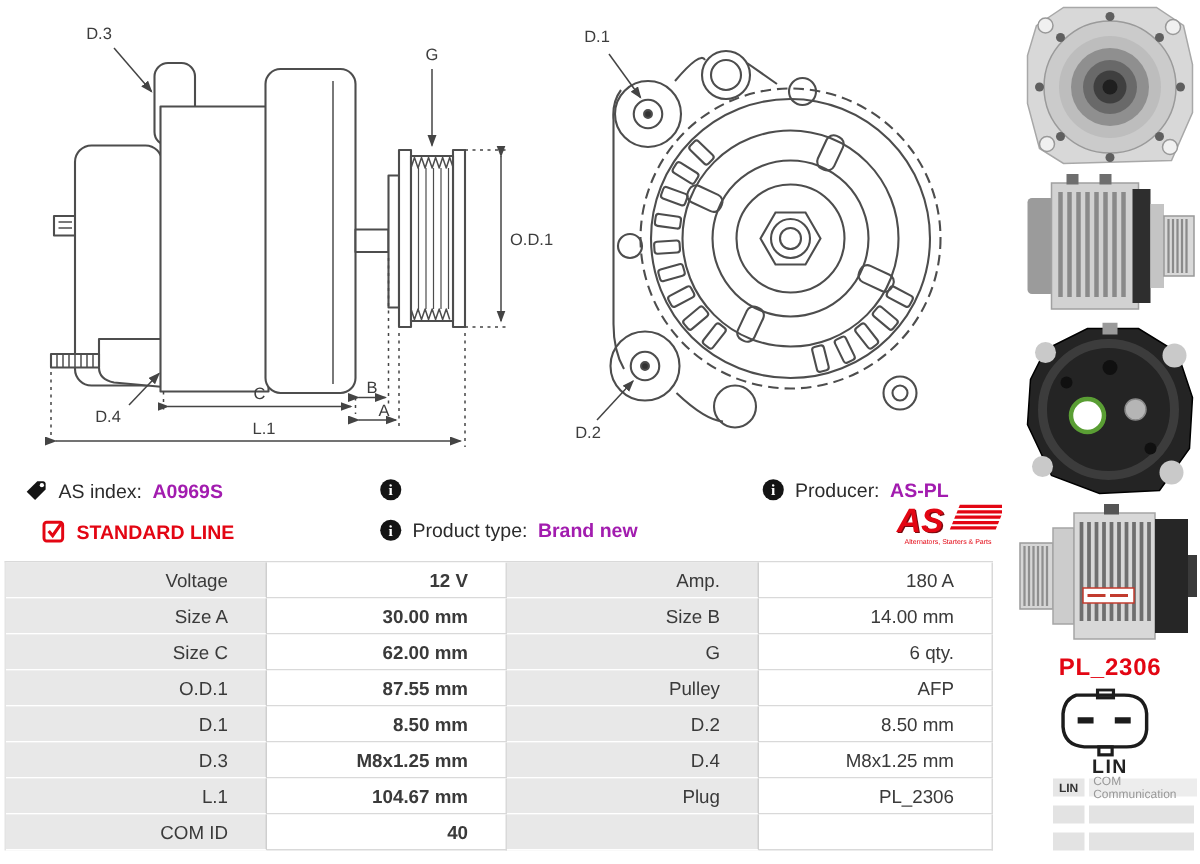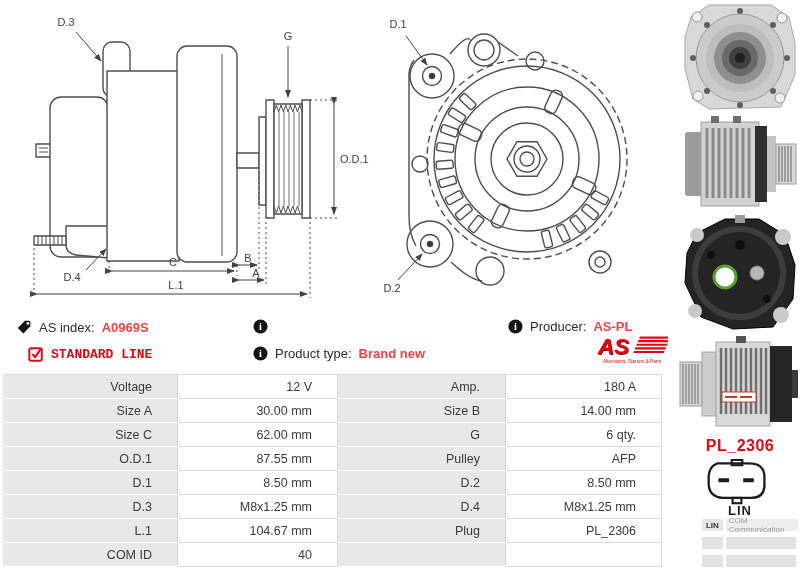--- a/index.html
+++ b/index.html
@@ -11,33 +11,33 @@
   #side-view{left:6px;top:4px;width:368px;height:300px;}
   #front-view{left:372px;top:4px;width:300px;height:300px;}
   .dwg-label{font-family:"Liberation Sans",sans-serif;font-size:11px;fill:#3d3d3d;}
 
   
   .photo{position:absolute;}
 
   
   .info-item{position:absolute;display:flex;align-items:center;gap:7px;font-size:13px;
              color:#2b2b2b;white-space:nowrap;}
-  .info-item b{color:#ef4444;}
-  .red-bold{color:#e30613;font-weight:bold;font-family:Liberation Mono, monospace;}
+  .info-item b{color:#a21caf;}
+  .red-bold{color:#e30613;font-weight:bold;}
 
   
   .spec-table{position:absolute;left:3px;top:374px;border-top:1px solid #d9d9d9;
               border-left:1px solid #e4e4e4;}
   .spec-row{display:flex;height:24px;}
   .cell{box-sizing:border-box;display:flex;align-items:center;justify-content:flex-end;
         padding-right:25px;font-size:12.5px;color:#3a3a3a;
         border-right:1px solid #d9d9d9;border-bottom:1px solid #d9d9d9;}
   .lbl{background:#e8e8e8;border-bottom-color:#ffffff;border-right-color:#cfcfcf;}
   .val{background:#ffffff;}
-  .w1{width:174px;} .w2{width:160px;} .w3{width:168px;} .w4{width:156px;}
+  .w1{width:174px;} .w2{width:160px;font-weight:bold;} .w3{width:168px;} .w4{width:156px;}
 
   
   .plug-name{position:absolute;left:680px;top:437px;width:120px;text-align:center;
              font-size:16px;font-weight:bold;color:#e30613;letter-spacing:.5px;}
   .plug-conn{position:absolute;left:702px;top:459px;}
   .plug-type{position:absolute;left:680px;top:503px;width:120px;text-align:center;
              font-size:13px;font-weight:bold;color:#222;letter-spacing:1px;}
   .com-table{position:absolute;left:702px;top:519px;width:96px;font-size:8px;}
   .com-row{display:flex;gap:3px;margin-bottom:6px;align-items:center;}
   .com-c1{width:21px;height:12px;background:#e6e6e6;display:flex;align-items:center;

